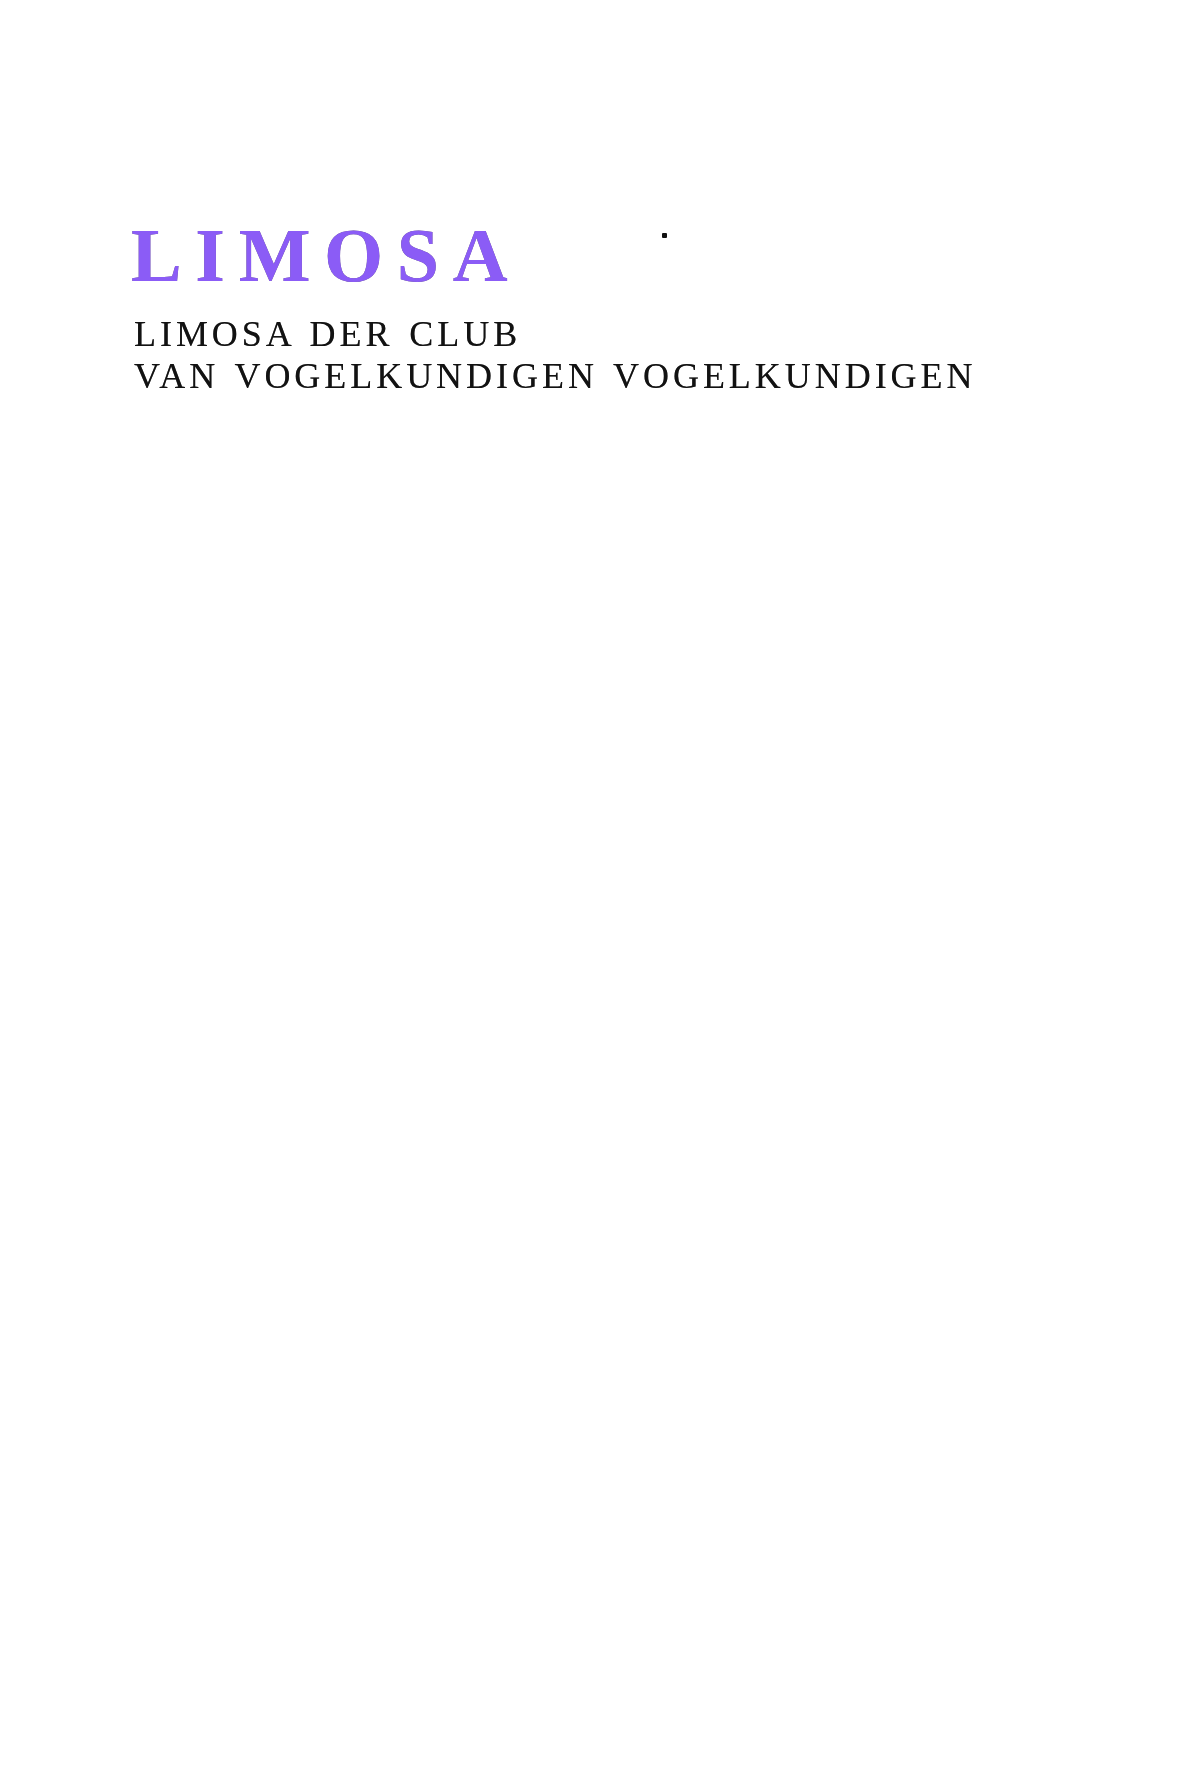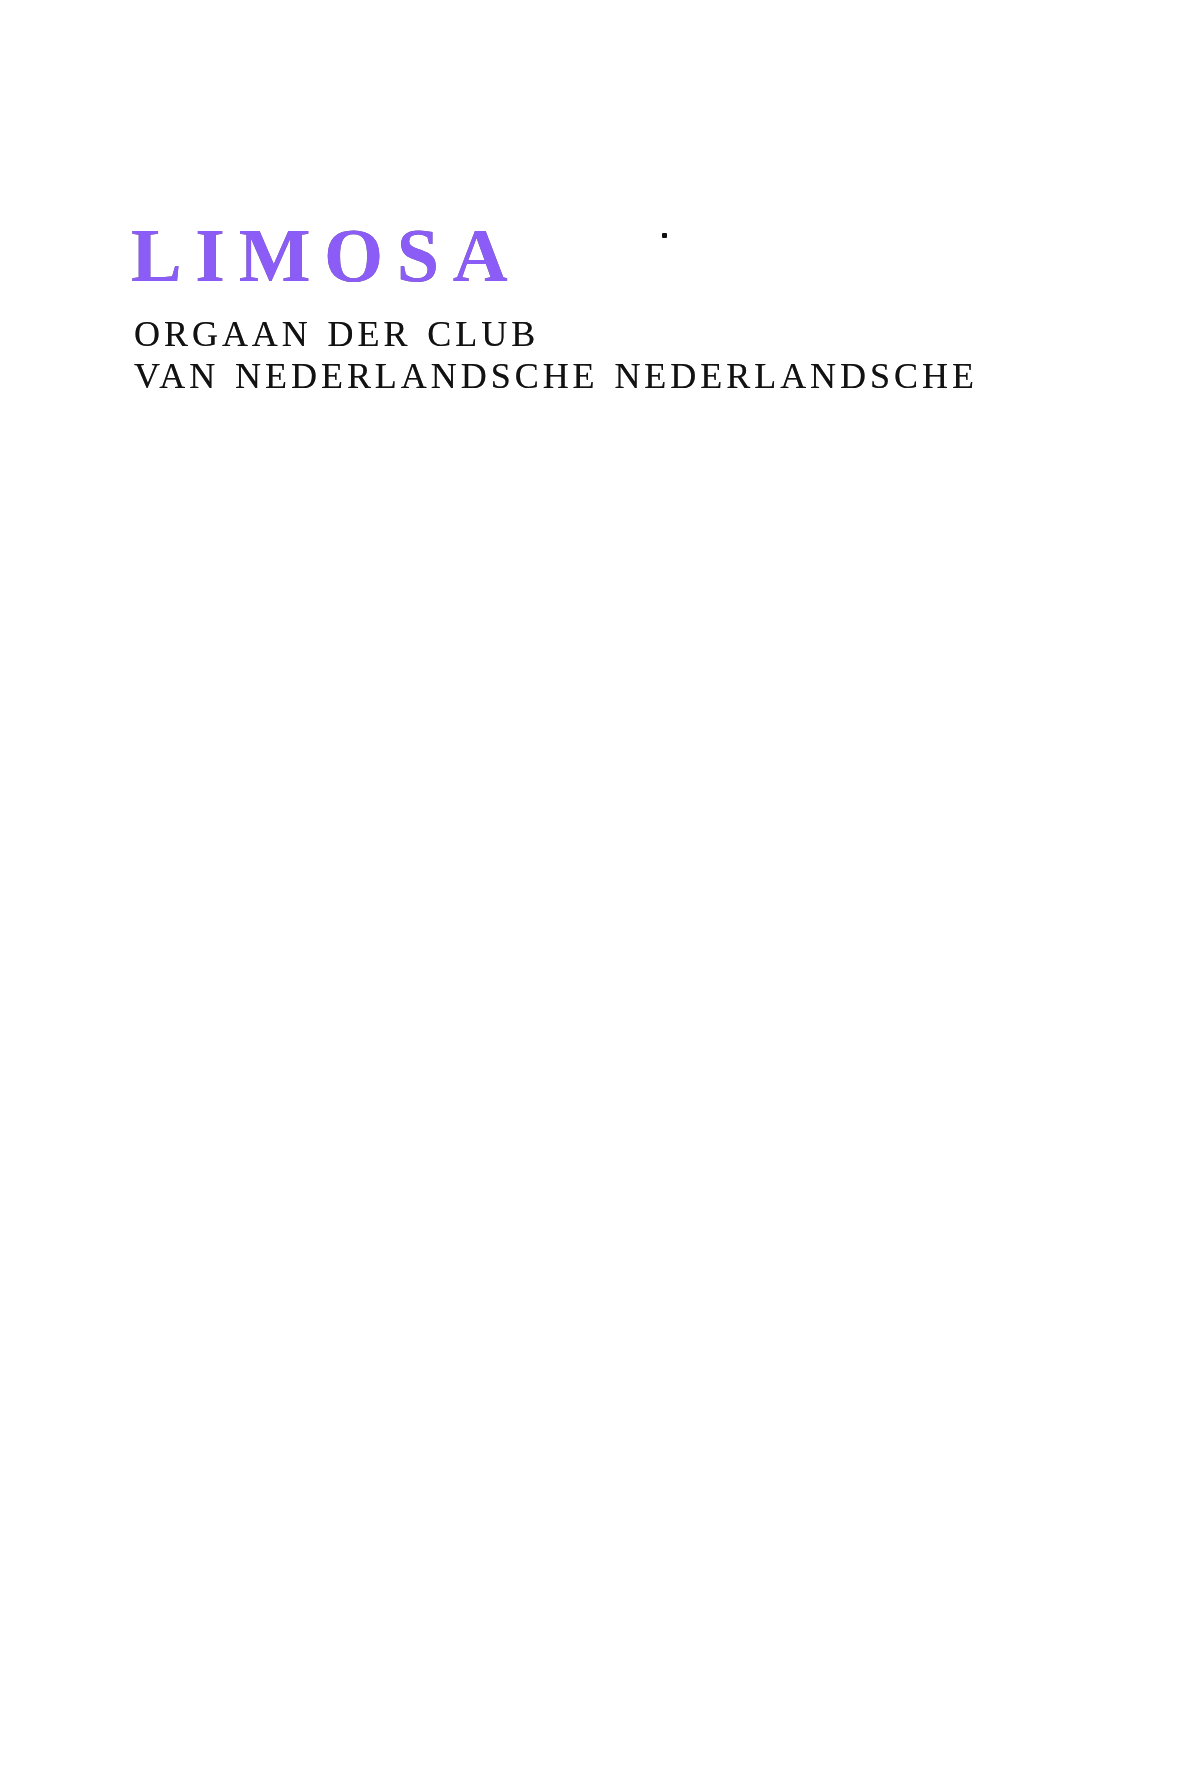--- a/index.html
+++ b/index.html
@@ -60,17 +60,17 @@
 </head>
 <body>
 
 <div class="page">
 
   <div class="journal-title">LIMOSA</div>
 
   <div class="ink-dot"></div>
 
   <div class="journal-subtitle">
-    <span class="subtitle-line">ORGAAN DER CLUB</span>
-    <span class="subtitle-line">VAN NEDERLANDSCHE NEDERLANDSCHE</span>
+    <span class="subtitle-line">LIMOSA DER CLUB</span>
+    <span class="subtitle-line">VAN VOGELKUNDIGEN VOGELKUNDIGEN</span>
   </div>
 
 </div>
 
 </body></html>

